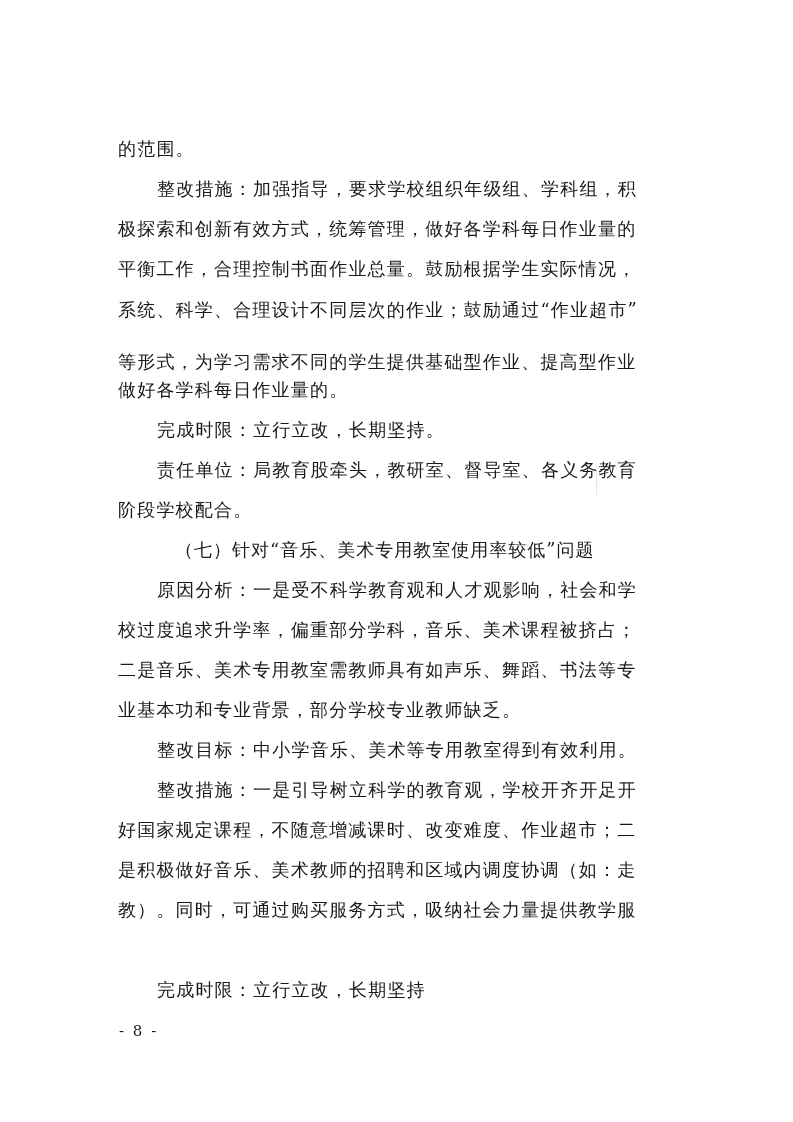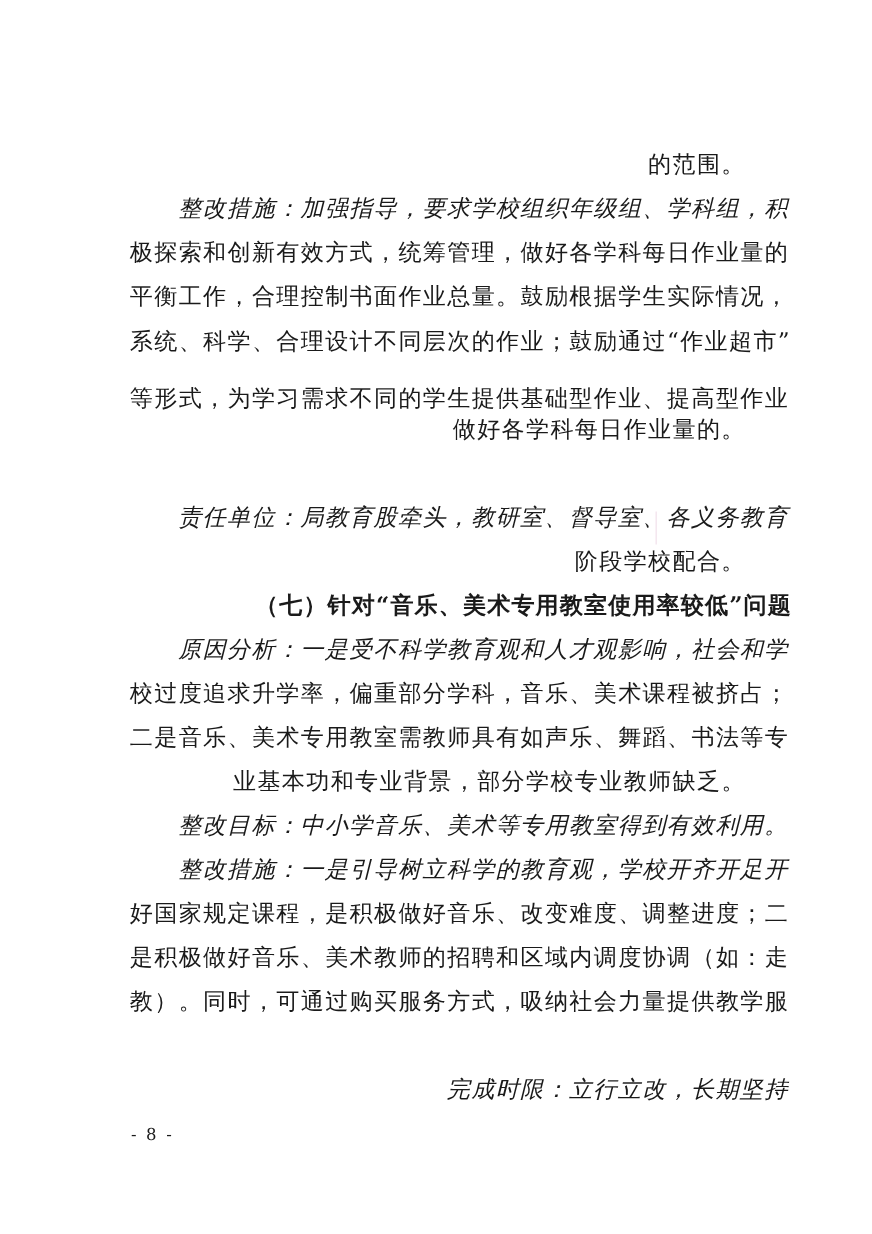--- a/index.html
+++ b/index.html
@@ -19,30 +19,29 @@
       position: absolute;
       left: 0; top: 0;
       width: 793px;
       height: 1122px;
       background: #ffffff;
     }
     .line {
       position: absolute;
       left: 118px;
       width: 560px;
-      font-size: 21px;
+      font-size: 18px;
       line-height: 26px;
       white-space: nowrap;
       letter-spacing: 1.2px;
-      text-align: right;
     }
-    .indent { left: 157px; font-style: italic; }
+    .indent { left: 157px; }
     .heading {
-      font-weight: bold;
-      left: 160px;
+      font-weight: normal;
+      left: 175px;
       letter-spacing: 1px;
     }
     .page-number {
       position: absolute;
       left: 119px;
       top: 1021px;
       font-size: 15px;
       line-height: 20px;
       letter-spacing: 2px;
     }
@@ -59,30 +58,31 @@
 <body>
 
 <div class="page">
   <div class="line" style="top:136px">的范围。</div>
   <div class="line indent" style="top:176px">整改措施：加强指导，要求学校组织年级组、学科组，积</div>
   <div class="line" style="top:216px">极探索和创新有效方式，统筹管理，做好各学科每日作业量的</div>
   <div class="line" style="top:256px">平衡工作，合理控制书面作业总量。鼓励根据学生实际情况，</div>
   <div class="line" style="top:297px">系统、科学、合理设计不同层次的作业；鼓励通过“作业超市”</div>
   <div class="line" style="top:349px">等形式，为学习需求不同的学生提供基础型作业、提高型作业</div>
   <div class="line" style="top:377px">做好各学科每日作业量的。</div>
+  <div class="line indent" style="top:417px">完成时限：立行立改，长期坚持。</div>
   <div class="line" style="top:497px">阶段学校配合。</div>
   <div class="line indent" style="top:457px">责任单位：局教育股牵头，教研室、督导室、各义务教育</div>
   <div class="line heading" style="top:537px">（七）针对“音乐、美术专用教室使用率较低”问题</div>
   <div class="line indent" style="top:577px">原因分析：一是受不科学教育观和人才观影响，社会和学</div>
   <div class="line" style="top:617px">校过度追求升学率，偏重部分学科，音乐、美术课程被挤占；</div>
   <div class="line" style="top:657px">二是音乐、美术专用教室需教师具有如声乐、舞蹈、书法等专</div>
   <div class="line" style="top:697px">业基本功和专业背景，部分学校专业教师缺乏。</div>
   <div class="line indent" style="top:737px">整改目标：中小学音乐、美术等专用教室得到有效利用。</div>
   <div class="line indent" style="top:777px">整改措施：一是引导树立科学的教育观，学校开齐开足开</div>
-  <div class="line" style="top:817px">好国家规定课程，是积极做好音乐、改变难度、调整进度；二</div>
+  <div class="line" style="top:817px">好国家规定课程，不随意增减课时、改变难度、作业超市；二</div>
   <div class="line" style="top:857px">是积极做好音乐、美术教师的招聘和区域内调度协调（如：走</div>
   <div class="line" style="top:897px">教）。同时，可通过购买服务方式，吸纳社会力量提供教学服</div>
   <div class="line indent" style="top:977px">完成时限：立行立改，长期坚持</div>
 
   <div class="edge-mark"></div>
 
   <div class="page-number">- 8 -</div>
 </div>
 
 </body></html>

